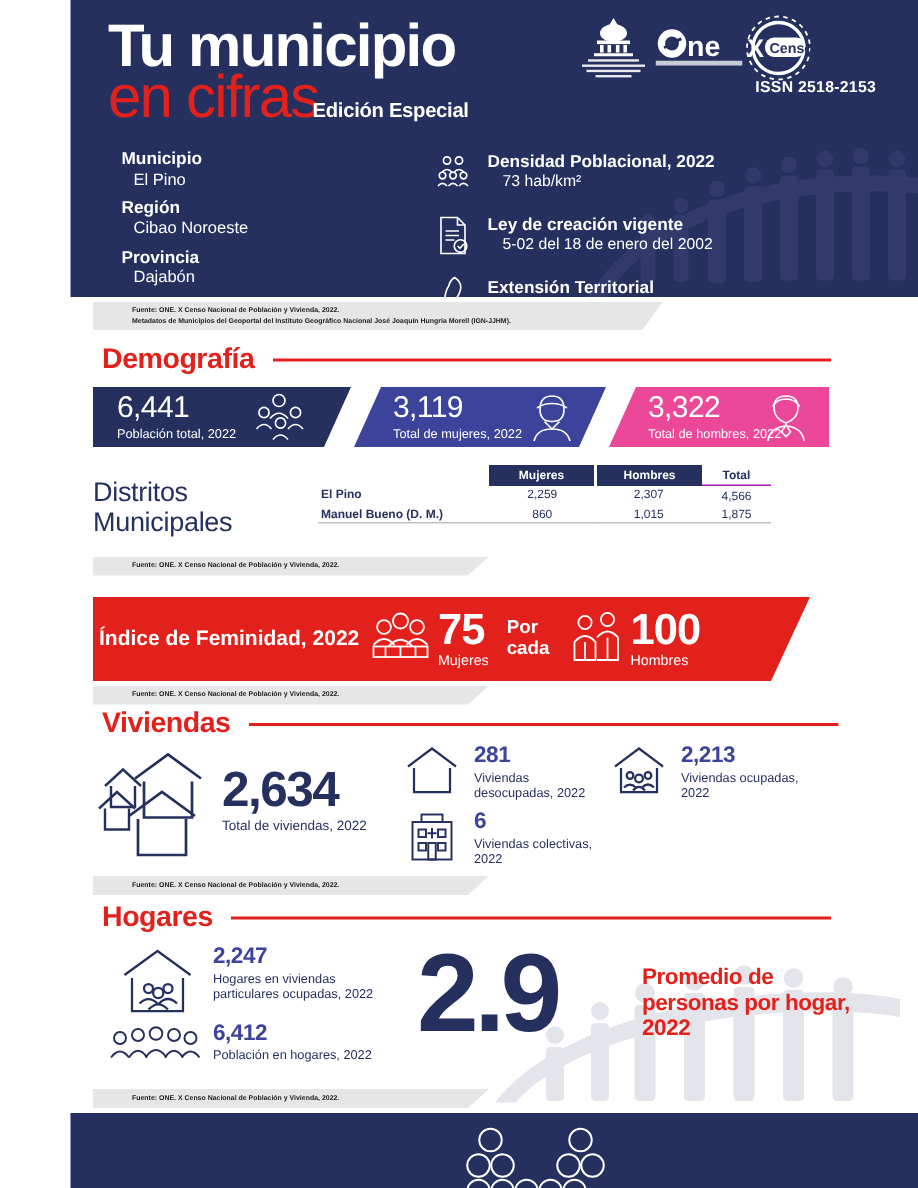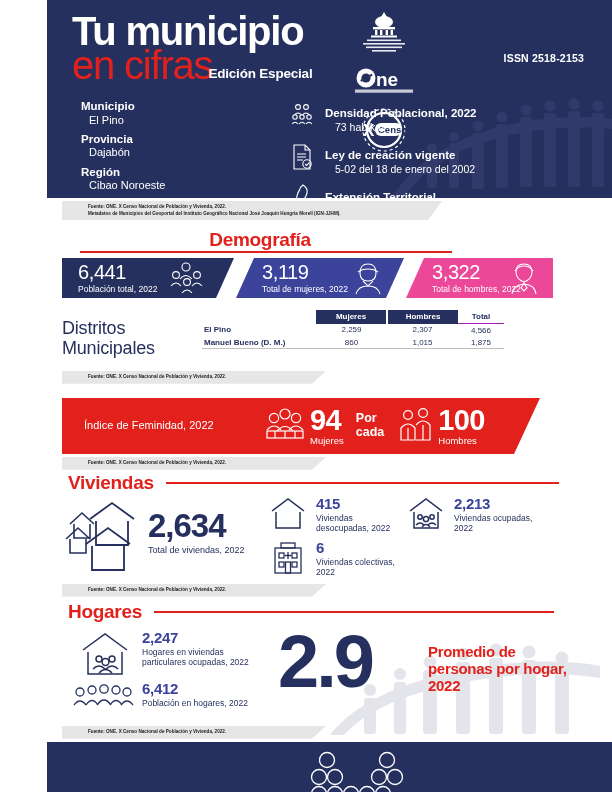--- a/index.html
+++ b/index.html
@@ -27,36 +27,36 @@
   }
   .title2row{display:flex;align-items:flex-end;margin-top:-4px;}
   .title2{
     font-size:40px;color:#e2211c;letter-spacing:-1.2px;line-height:0.96;
     margin:0;white-space:nowrap;font-weight:400;
   }
   .edicion{
     font-size:13.5px;font-weight:bold;color:#ffffff;margin-left:-4px;
     margin-bottom:4px;white-space:nowrap;letter-spacing:-.2px;
   }
-  .logos{position:absolute;left:308px;top:10px;display:flex;align-items:center;gap:14px;flex-direction:column;}
+  .logos{position:absolute;left:334px;top:10px;display:flex;align-items:center;}
   .logo-gov{width:56px;height:44px;display:block;}
   .logo-one{width:58px;height:26px;display:block;}
   .logo-censo{width:48px;height:44px;display:block;}
   .issn{
     position:absolute;right:28px;top:52px;color:#fff;font-size:10.5px;
     font-weight:bold;letter-spacing:.2px;white-space:nowrap;
   }
 
   .meta{position:absolute;left:34px;top:100px;width:200px;}
   .meta-block{margin-bottom:6px;}
   .meta-label{color:#fff;font-weight:bold;font-size:11.5px;line-height:1.18;}
   .meta-value{color:#ffffff;font-size:11px;line-height:1.2;padding-left:8px;font-weight:400;}
 
   .facts{position:absolute;left:240px;top:96px;width:300px;}
-  .fact-row{display:flex;align-items:flex-end;margin-bottom:4px;}
+  .fact-row{display:flex;align-items:center;margin-bottom:4px;}
   .fact-ico{width:30px;height:38px;flex:none;display:flex;align-items:center;justify-content:center;}
   .fact-txt{padding-left:8px;}
   .fact-label{color:#fff;font-weight:bold;font-size:11.5px;line-height:1.2;white-space:nowrap;}
   .fact-value{color:#fff;font-size:10.5px;line-height:1.25;padding-left:10px;font-weight:400;}
 
   
   .srcbar{
     position:absolute;background:#e6e6e6;color:#1a1a1a;
     font-size:4.6px;line-height:1.45;font-weight:bold;
     padding:3px 24px 3px 26px;letter-spacing:.02px;
@@ -78,21 +78,21 @@
   }
   .b-dark{background:#25305e;clip-path:polygon(0 0,100% 0,calc(100% - 18px) 100%,0 100%);}
   .b-mid{background:#3b439b;clip-path:polygon(18px 0,100% 0,calc(100% - 18px) 100%,0 100%);}
   .b-mid2{background:#ec4899;clip-path:polygon(18px 0,100% 0,100% 100%,0 100%);}
   .banner-txt{padding-left:16px;}
   .banner-num{font-size:20px;font-weight:normal;line-height:1;letter-spacing:-.4px;}
   .banner-lab{font-size:8.5px;line-height:1.25;margin-top:2px;font-weight:400;}
   .banner-ico{position:absolute;right:26px;top:3px;}
 
   
-  .dm-wrap{position:absolute;left:62px;top:310px;width:480px;display:flex;align-items:flex-start;}
+  .dm-wrap{position:absolute;left:62px;top:310px;width:480px;display:flex;align-items:flex-start;gap:10px;}
   .dm-title{
     color:#25305e;font-size:18px;line-height:1.12;font-weight:400;
     padding-top:8px;width:140px;letter-spacing:-.2px;
   }
   table.dm{border-collapse:collapse;font-size:8px;}
   table.dm th{
     background:#25305e;color:#fff;font-size:8px;font-weight:bold;
     padding:2px 0;text-align:center;
   }
   table.dm th.blank{background:#ffffff;}
@@ -104,21 +104,21 @@
   table.dm td.totcol{font-weight:400;}
   .dm-underline{border-bottom:1px solid #bfbfbf;}
 
   
   .fem{
     position:absolute;left:62px;top:398px;width:478px;height:56px;
     background:#e2211c;
     clip-path:polygon(0 0,100% 0,calc(100% - 26px) 100%,0 100%);
     display:flex;align-items:center;color:#fff;
   }
-  .fem-label{font-size:11px;line-height:1.25;padding-left:22px;width:180px;font-weight:400;}
+  .fem-label{font-size:14px;line-height:1.25;padding-left:4px;width:180px;font-weight:700;}
   .fem-grp{display:flex;align-items:center;}
   .fem-num{font-size:29px;font-weight:bold;line-height:.9;letter-spacing:-.6px;}
   .fem-sub{font-size:9.5px;line-height:1;margin-top:2px;font-weight:400;}
   .fem-por{font-size:12.5px;font-weight:bold;line-height:1.1;margin:0 12px;}
 
   
   .viv-main{position:absolute;left:62px;top:500px;display:flex;align-items:flex-start;}
   .viv-num{font-size:33px;font-weight:bold;color:#25305e;line-height:.95;letter-spacing:-1px;}
   .viv-lab{font-size:9px;color:#25305e;line-height:1.25;margin-top:4px;font-weight:400;}
 
@@ -221,26 +221,26 @@
     </div>
 
     <div class="issn">ISSN  2518-2153</div>
 
     <div class="meta">
       <div class="meta-block">
         <div class="meta-label">Municipio</div>
         <div class="meta-value">El Pino</div>
       </div>
       <div class="meta-block">
+        <div class="meta-label">Región</div>
+        <div class="meta-value">Cibao Noroeste</div>
+      </div>
+      <div class="meta-block">
         <div class="meta-label">Provincia</div>
         <div class="meta-value">Dajabón</div>
-      </div>
-      <div class="meta-block">
-        <div class="meta-label">Región</div>
-        <div class="meta-value">Cibao Noroeste</div>
       </div>
     </div>
 
     <div class="facts">
       <div class="fact-row">
         <div class="fact-ico">
           <svg width="26" height="26" viewBox="0 0 26 26">
             <g fill="none" stroke="#ffffff" stroke-width="1.1">
               <circle cx="9" cy="5" r="2.4"></circle>
                 <path d="M5.5 13 q3.5-4 7 0"></path>
@@ -291,21 +291,21 @@
         </div>
       </div>
     </div>
   </div>
 
   <div class="srcbar" style="left:62px;top:201px;width:330px;">
     <div>Fuente: ONE. X Censo Nacional de Población y Vivienda, 2022.</div>
     <div>Metadatos de Municipios del Geoportal del Instituto Geográfico Nacional José Joaquín Hungría Morell (IGN-JJHM).</div>
   </div>
 
-  <div class="sec-head" style="left:68px;top:229px;flex-direction:column;">
+  <div class="sec-head" style="left:68px;top:229px;">
     <div class="sec-title">Demografía</div>
     <div class="sec-rule" style="width:372px;"></div>
   </div>
 
   <div class="banner b-dark" style="left:62px;top:258px;width:172px;">
     <div class="banner-txt">
       <div class="banner-num">6,441</div>
       <div class="banner-lab">Población total, 2022</div>
     </div>
     <div class="banner-ico">
@@ -405,21 +405,21 @@
               <circle cx="32" cy="11" r="4.6"></circle>
             <path d="M3 23 q7-8 14 0"></path>
               <path d="M25 23 q7-8 14 0"></path>
               <path d="M13 24 q8-9 16 0"></path>
             <rect x="3" y="24" width="36" height="7"></rect>
             <path d="M11 24 v7 M21 24 v7 M31 24 v7"></path>
           </g>
         </svg>
       </span>
       <span style="margin-left:4px;">
-        <span class="fem-num">94</span>
+        <span class="fem-num">75</span>
         <div class="fem-sub">Mujeres</div>
       </span>
     </div>
 
     <div class="fem-por">
       <div>Por</div>
       <div>cada</div>
     </div>
 
     <div class="fem-grp">
@@ -474,21 +474,21 @@
   <div class="stat" style="left:268px;top:496px;width:130px;">
     <div class="stat-ico" style="width:40px;">
       <svg width="40" height="34" viewBox="0 0 40 34">
         <g fill="none" stroke="#25305e" stroke-width="1.5">
           <path d="M4 15 l16-12 l16 12"></path>
             <path d="M8 16 v16 h24 v-16"></path>
         </g>
       </svg>
     </div>
     <div class="stat-txt">
-      <div class="stat-num">415</div>
+      <div class="stat-num">281</div>
       <div class="stat-lab">Viviendas desocupadas, 2022</div>
     </div>
   </div>
 
   <div class="stat" style="left:406px;top:496px;width:145px;">
     <div class="stat-ico" style="width:40px;">
       <svg width="40" height="34" viewBox="0 0 40 34">
         <g fill="none" stroke="#25305e" stroke-width="1.5">
           <path d="M4 15 l16-12 l16 12"></path>
             <path d="M8 16 v16 h24 v-16"></path>

